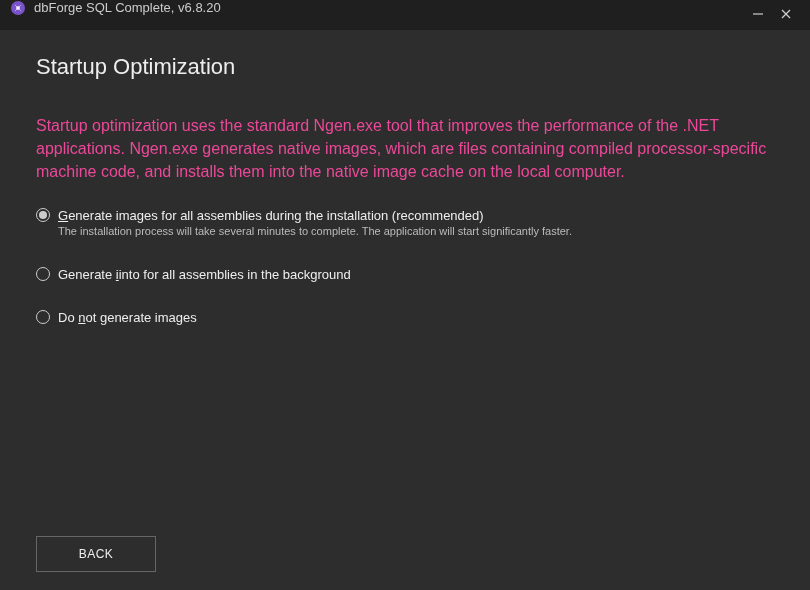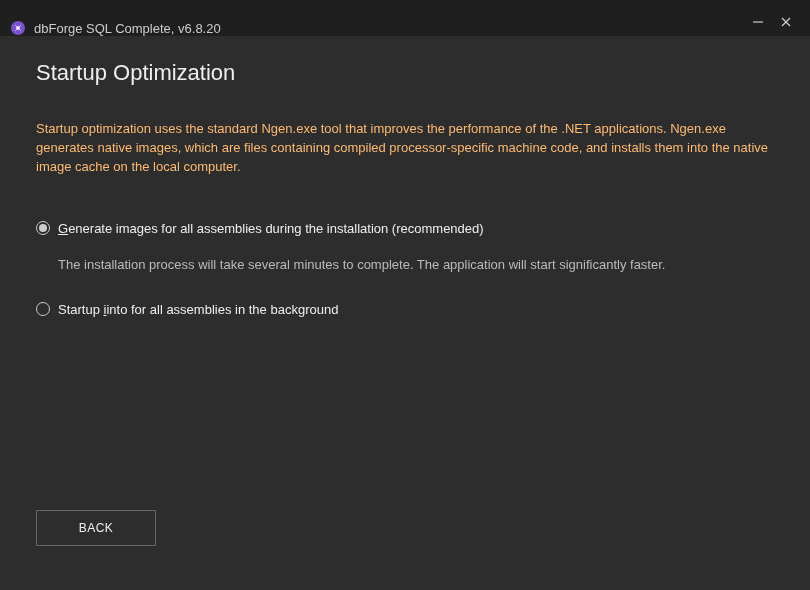--- a/index.html
+++ b/index.html
@@ -6,24 +6,24 @@
     body {
       width: 810px;
       height: 590px;
       background: #2d2d2d;
       font-family: 'Segoe UI', Tahoma, sans-serif;
       color: #e8e8e8;
       overflow: hidden;
       position: relative;
     }
     .titlebar {
-      height: 36px;
+      height: 30px;
       background: #1f1f1f;
       display: flex;
-      align-items: flex-end;
+      align-items: flex-start;
       padding: 0 10px;
     }
     .titlebar .app-icon {
       width: 16px;
       height: 16px;
       margin-right: 8px;
       display: flex;
       align-items: center;
       justify-content: center;
     }
@@ -44,24 +44,24 @@
     .content {
       padding: 24px 36px 0 36px;
     }
     .page-title {
       font-size: 22px;
       font-weight: 300;
       margin-bottom: 34px;
       color: #eeeeee;
     }
     .description {
-      font-size: 13px;
+      font-size: 16px;
       line-height: 1.45;
-      color: #fdba74;
-      margin-bottom: 44px;
+      color: #ec4899;
+      margin-bottom: 24px;
     }
     .option {
       margin-bottom: 28px;
     }
     .option-header {
       display: flex;
       align-items: center;
       font-size: 13px;
       color: #eeeeee;
       cursor: default;
@@ -77,32 +77,32 @@
     }
     .radio.selected::after {
       content: '';
       position: absolute;
       top: 2px; left: 2px; right: 2px; bottom: 2px;
       background: #cccccc;
       border-radius: 50%;
     }
     .option-label .ul { text-decoration: underline; }
     .option-desc {
-      font-size: 13px;
+      font-size: 11px;
       color: #bbbbbb;
       line-height: 1.4;
-      margin-top: 20px;
+      margin-top: 1px;
       padding-left: 22px;
     }
     .footer {
       position: absolute;
       left: 0; right: 0; bottom: 0;
       height: 80px;
       display: flex;
-      align-items: flex-start;
+      align-items: flex-end;
       justify-content: space-between;
       padding: 0 36px 18px 36px;
     }
     .btn {
       width: 120px;
       height: 36px;
       border: 1px solid #666666;
       background: transparent;
       color: #eeeeee;
       font-size: 12px;
@@ -147,23 +147,27 @@
     <div class="option-header">
       <span class="radio selected"></span>
       <span class="option-label"><span></span><span class="ul">G</span><span>enerate images for all assemblies during the installation (recommended)</span></span>
     </div>
     <div class="option-desc">The installation process will take several minutes to complete. The application will start significantly faster.</div>
   </div>
 
   <div class="option">
     <div class="option-header">
       <span class="radio"></span>
-      <span class="option-label"><span>Startup </span><span class="ul">i</span><span>into for all assemblies in the background</span></span>
+      <span class="option-label"><span>Generate </span><span class="ul">i</span><span>into for all assemblies in the background</span></span>
     </div>
   </div>
 
   <div class="option">
+    <div class="option-header">
+      <span class="radio"></span>
+      <span class="option-label"><span>Do </span><span class="ul">n</span><span>ot generate images</span></span>
+    </div>
   </div>
 </div>
 
 <div class="footer">
   <div class="btn">BACK</div>
 </div>
 
 </body></html>

